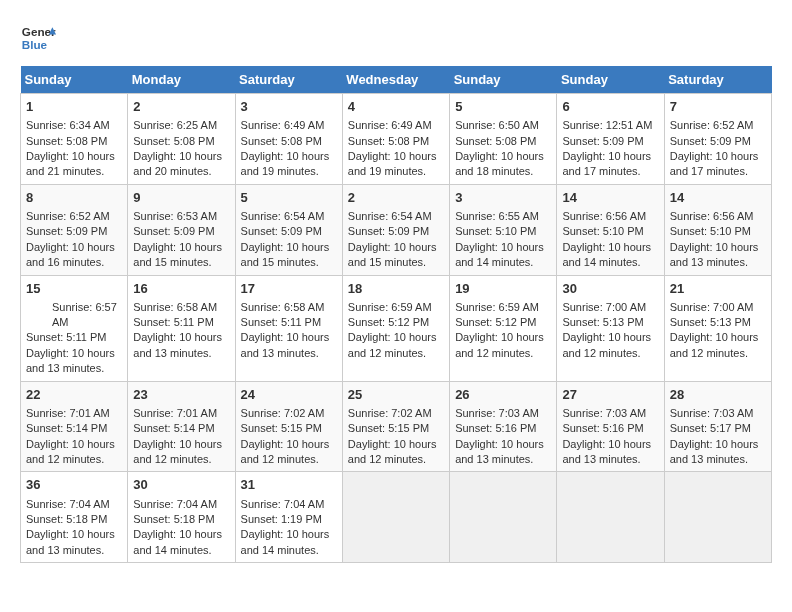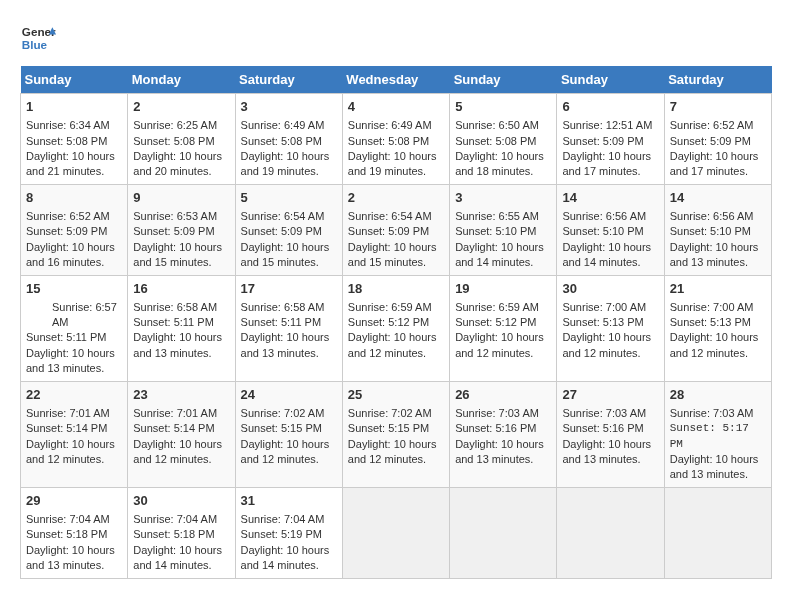--- a/index.html
+++ b/index.html
@@ -295,44 +295,44 @@
         <td>
           <span class="day-num">27</span>
           <span style="display: block;">Sunrise: 7:03 AM</span>
           <span style="display: block;">Sunset: 5:16 PM</span>
           <span style="display: block;">Daylight: 10 hours</span>
           <span style="display: block;">and 13 minutes.</span>
         </td>
         <td>
           <span class="day-num">28</span>
           <span style="display: block;">Sunrise: 7:03 AM</span>
-          <span style="display: block; font-family: Liberation Mono, monospace;">Sunset: 5:17 PM</span>
-          <span style="display: block;">Daylight: 10 hours</span>
-          <span style="display: block;">and 13 minutes.</span>
-        </td>
-      </tr>
-      <tr>
-        <td>
-          <span class="day-num">29</span>
+          <span style="display: block;">Sunset: 5:17 PM</span>
+          <span style="display: block;">Daylight: 10 hours</span>
+          <span style="display: block;">and 13 minutes.</span>
+        </td>
+      </tr>
+      <tr>
+        <td>
+          <span class="day-num">36</span>
           <span style="display: block;">Sunrise: 7:04 AM</span>
           <span style="display: block;">Sunset: 5:18 PM</span>
           <span style="display: block;">Daylight: 10 hours</span>
           <span style="display: block;">and 13 minutes.</span>
         </td>
         <td>
           <span class="day-num">30</span>
           <span style="display: block;">Sunrise: 7:04 AM</span>
           <span style="display: block;">Sunset: 5:18 PM</span>
           <span style="display: block;">Daylight: 10 hours</span>
           <span style="display: block;">and 14 minutes.</span>
         </td>
         <td>
           <span class="day-num">31</span>
           <span style="display: block;">Sunrise: 7:04 AM</span>
-          <span style="display: block;">Sunset: 5:19 PM</span>
+          <span style="display: block;">Sunset: 1:19 PM</span>
           <span style="display: block;">Daylight: 10 hours</span>
           <span style="display: block;">and 14 minutes.</span>
         </td>
         <td class="cell-empty"></td>
         <td class="cell-empty"></td>
         <td class="cell-empty"></td>
         <td class="cell-empty"></td>
       </tr>
     </tbody>
 </table>

